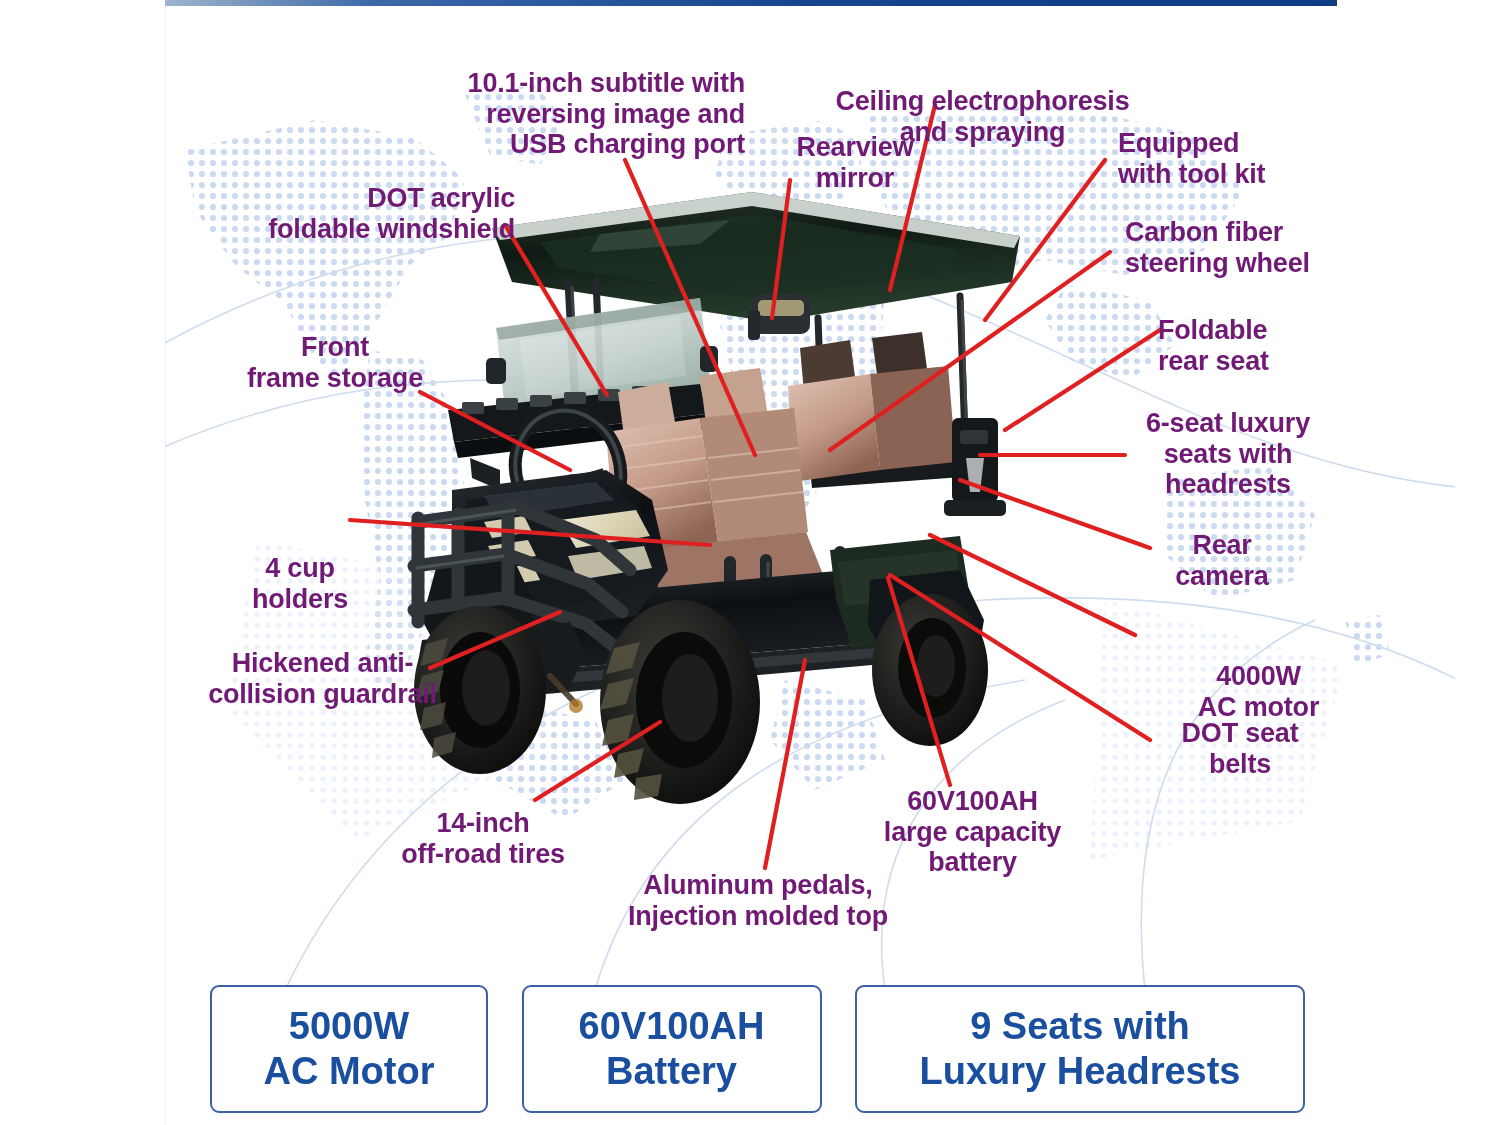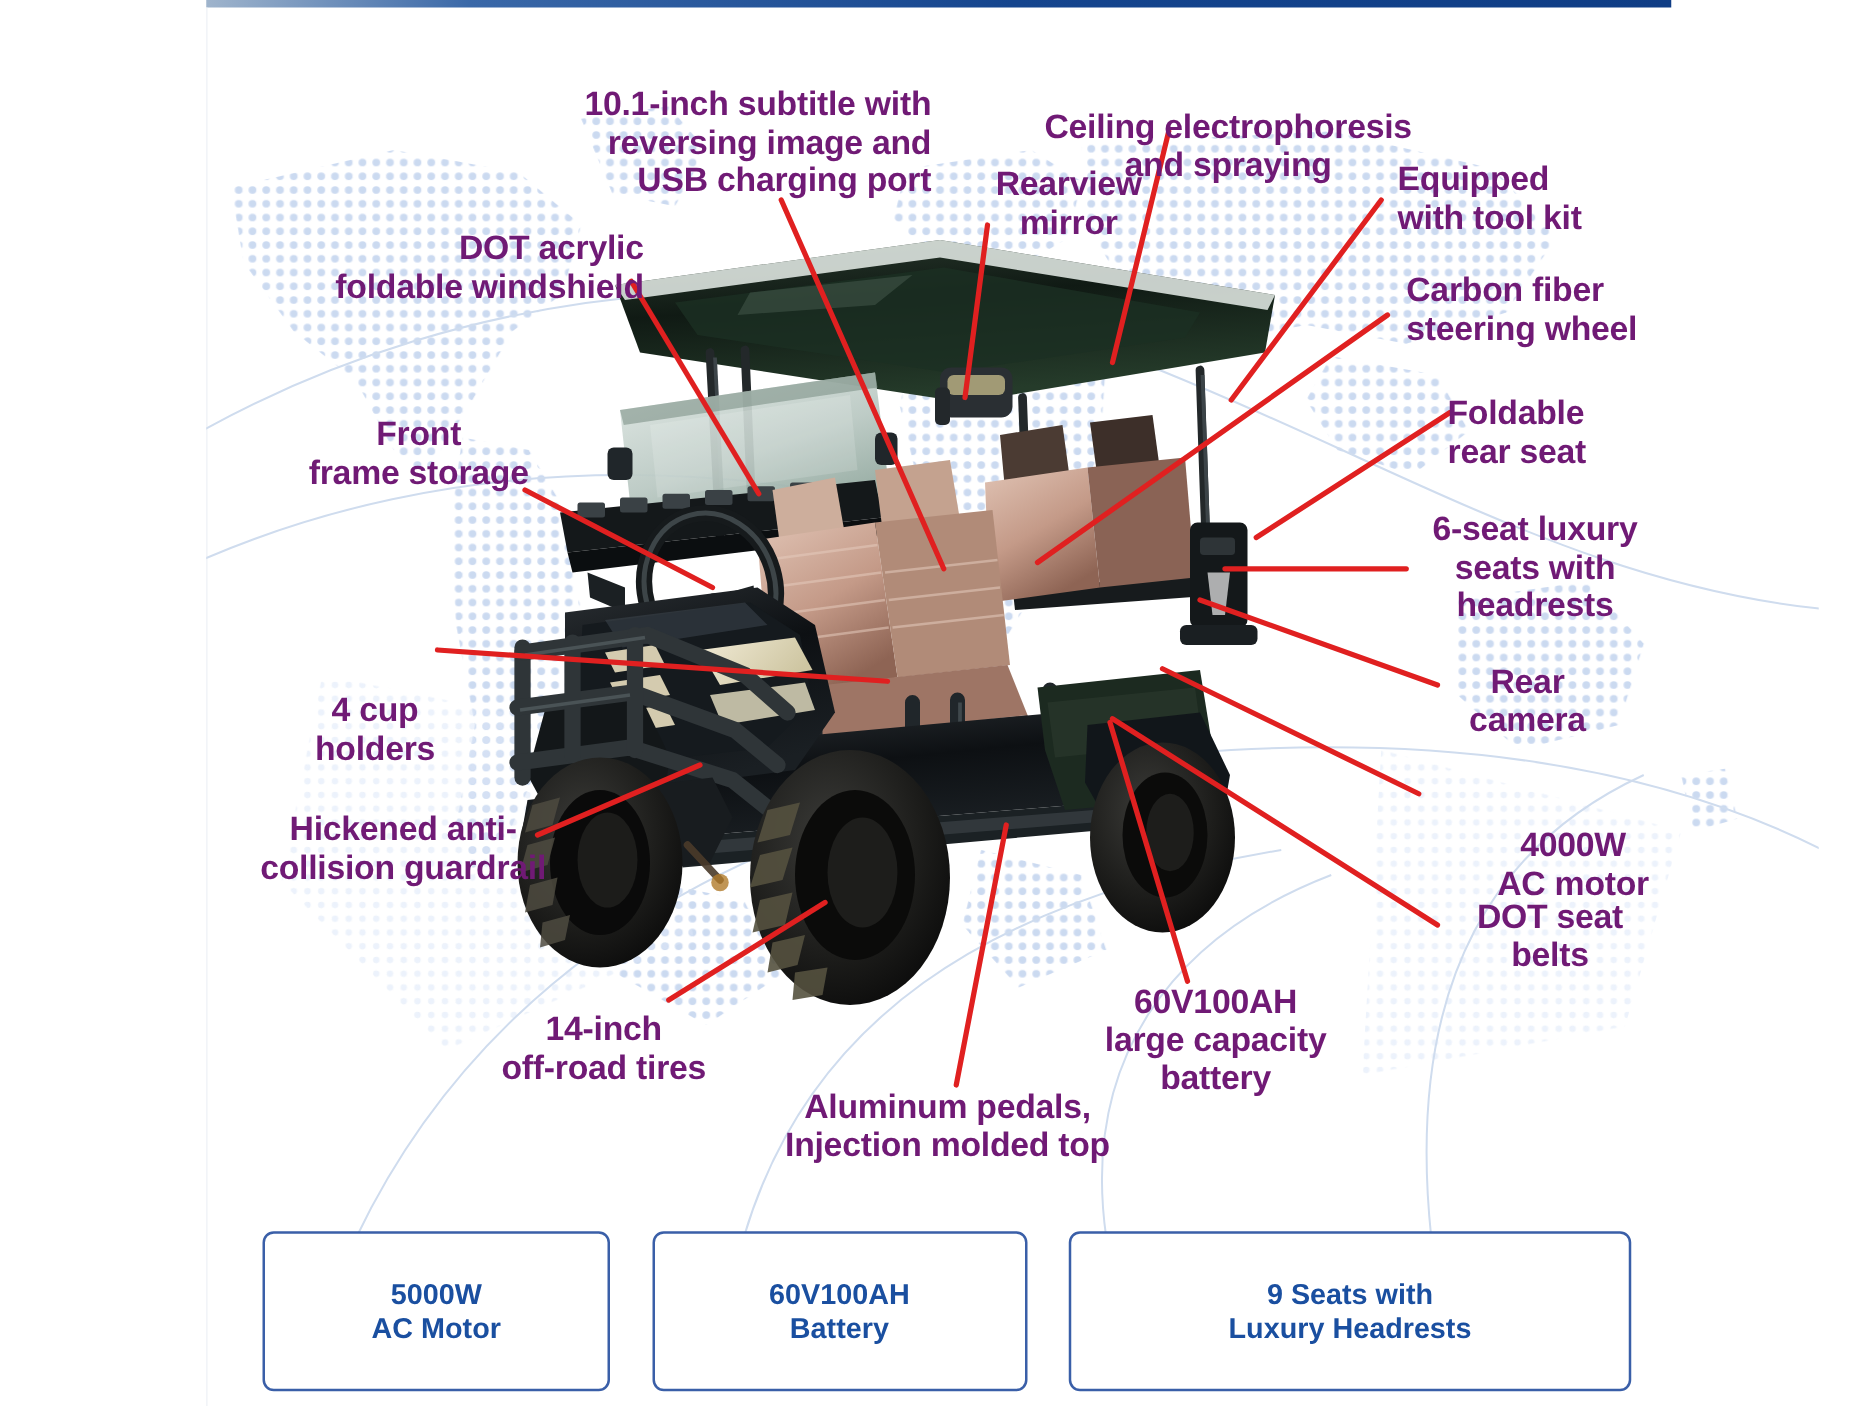--- a/index.html
+++ b/index.html
@@ -56,21 +56,21 @@
     display:flex;justify-content:space-between;align-items:stretch;
   }
   .feature-box{
     border:2px solid #3a5fa8;
     border-radius:9px;
     background:#ffffff;
     display:flex;align-items:center;justify-content:center;
     text-align:center;
     color:#1a4fa0;
     font-weight:bold;
-    font-size:23px;
+    font-size:38px;
     line-height:1.18;
     white-space:pre-line;
     padding:0 12px;
     box-sizing:border-box;
   }
   .fb1{width:278px;}
   .fb2{width:300px;}
   .fb3{width:450px;}
 </style>
 </head>

